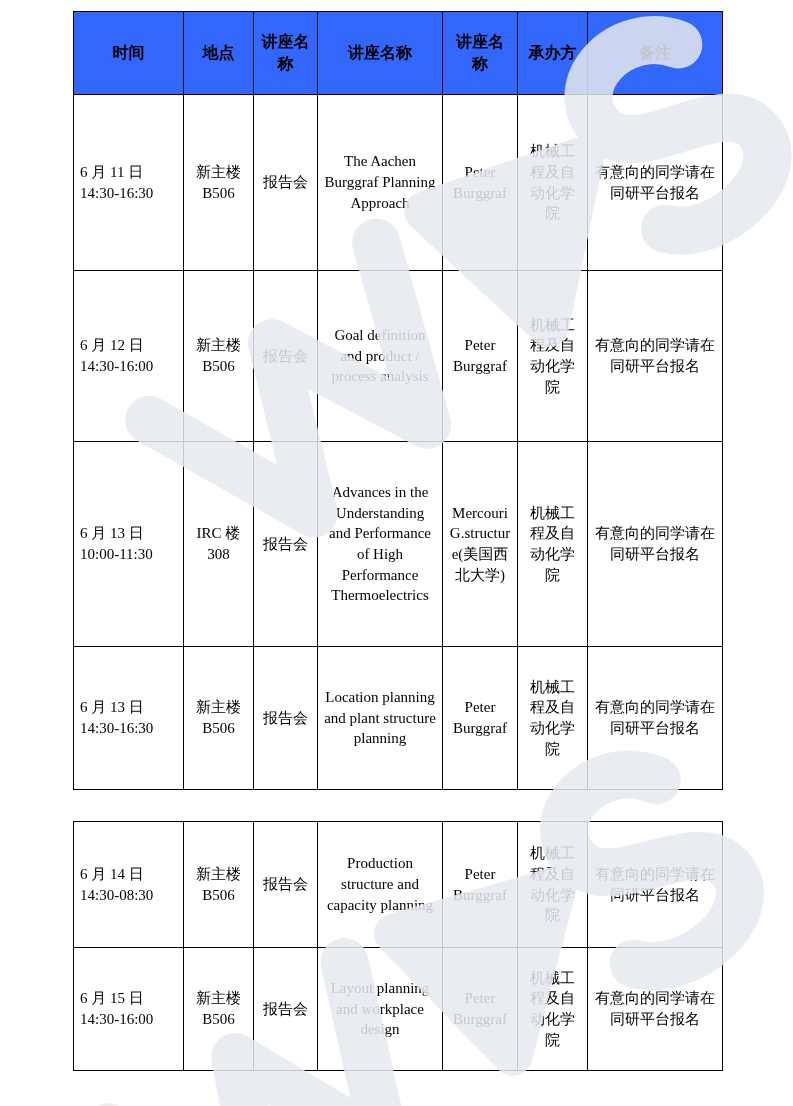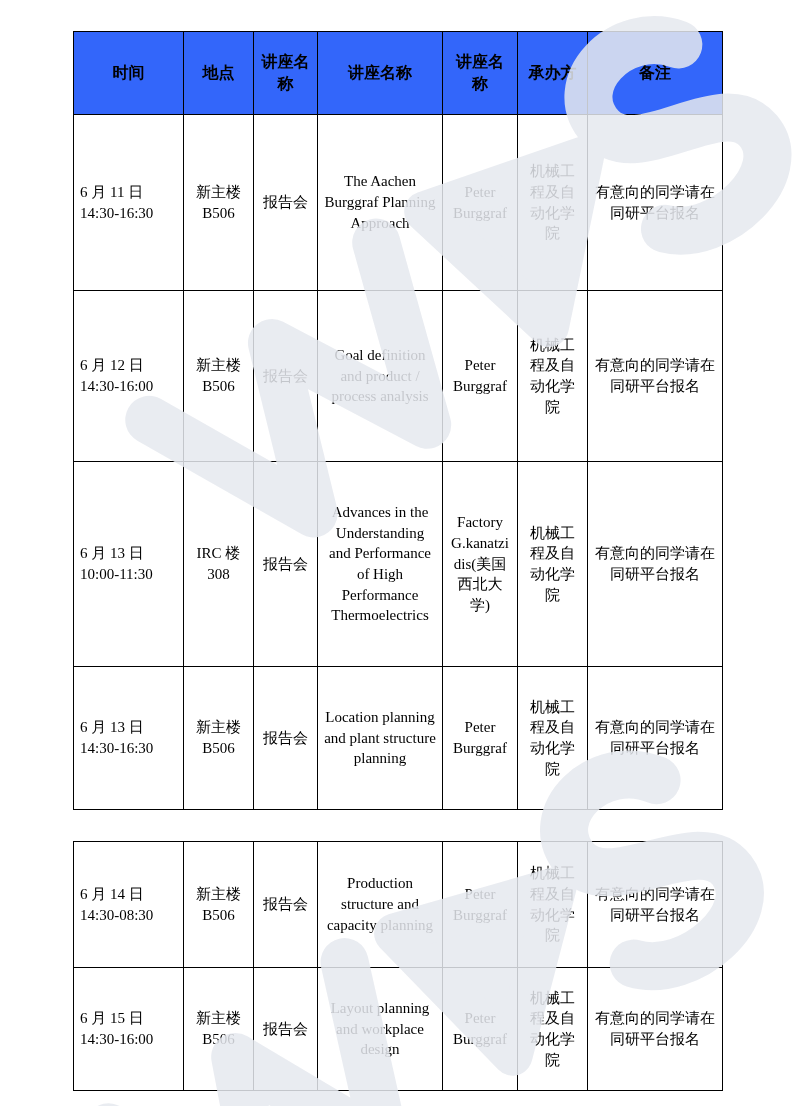--- a/index.html
+++ b/index.html
@@ -8,21 +8,21 @@
     font-family:"Liberation Serif","DejaVu Serif",serif;
     color:#000;
   }
   .page { position:relative; width:793px; height:1106px; overflow:hidden; }
 
   table.schedule {
     border-collapse:collapse; table-layout:fixed;
     margin-left:73px; width:649px;
     background:transparent;
   }
-  table.t1 { margin-top:31px; }
+  table.t1 { margin-top:11px; }
   table.t2 { margin-top:31px; }
 
   th, td {
     border:1.5px solid #000;
     padding:2px 6px;
     text-align:center; vertical-align:middle;
     font-size:15px; line-height:1.38;
     white-space:pre-line;
     overflow-wrap:break-word; word-break:break-word;
   }
@@ -88,21 +88,21 @@
         <td class="c5">机械工程及自动化学院</td>
         <td class="c6">有意向的同学请在同研平台报名</td>
       </tr>
       <tr style="height:205px;">
         <td class="c0">6 月 13 日
 10:00-11:30</td>
         <td class="c1">IRC 楼
 308</td>
         <td class="c2">报告会</td>
         <td class="c3">Advances in the Understanding and Performance of High Performance Thermoelectrics</td>
-        <td class="c4">Factory G.kanatzidis(美国西北大学)</td>
+        <td class="c4">Mercouri G.structure(美国西北大学)</td>
         <td class="c5">机械工程及自动化学院</td>
         <td class="c6">有意向的同学请在同研平台报名</td>
       </tr>
       <tr style="height:143px;">
         <td class="c0">6 月 13 日
 14:30-16:30</td>
         <td class="c1">新主楼
 B506</td>
         <td class="c2">报告会</td>
         <td class="c3">Location planning and plant structure planning</td>

